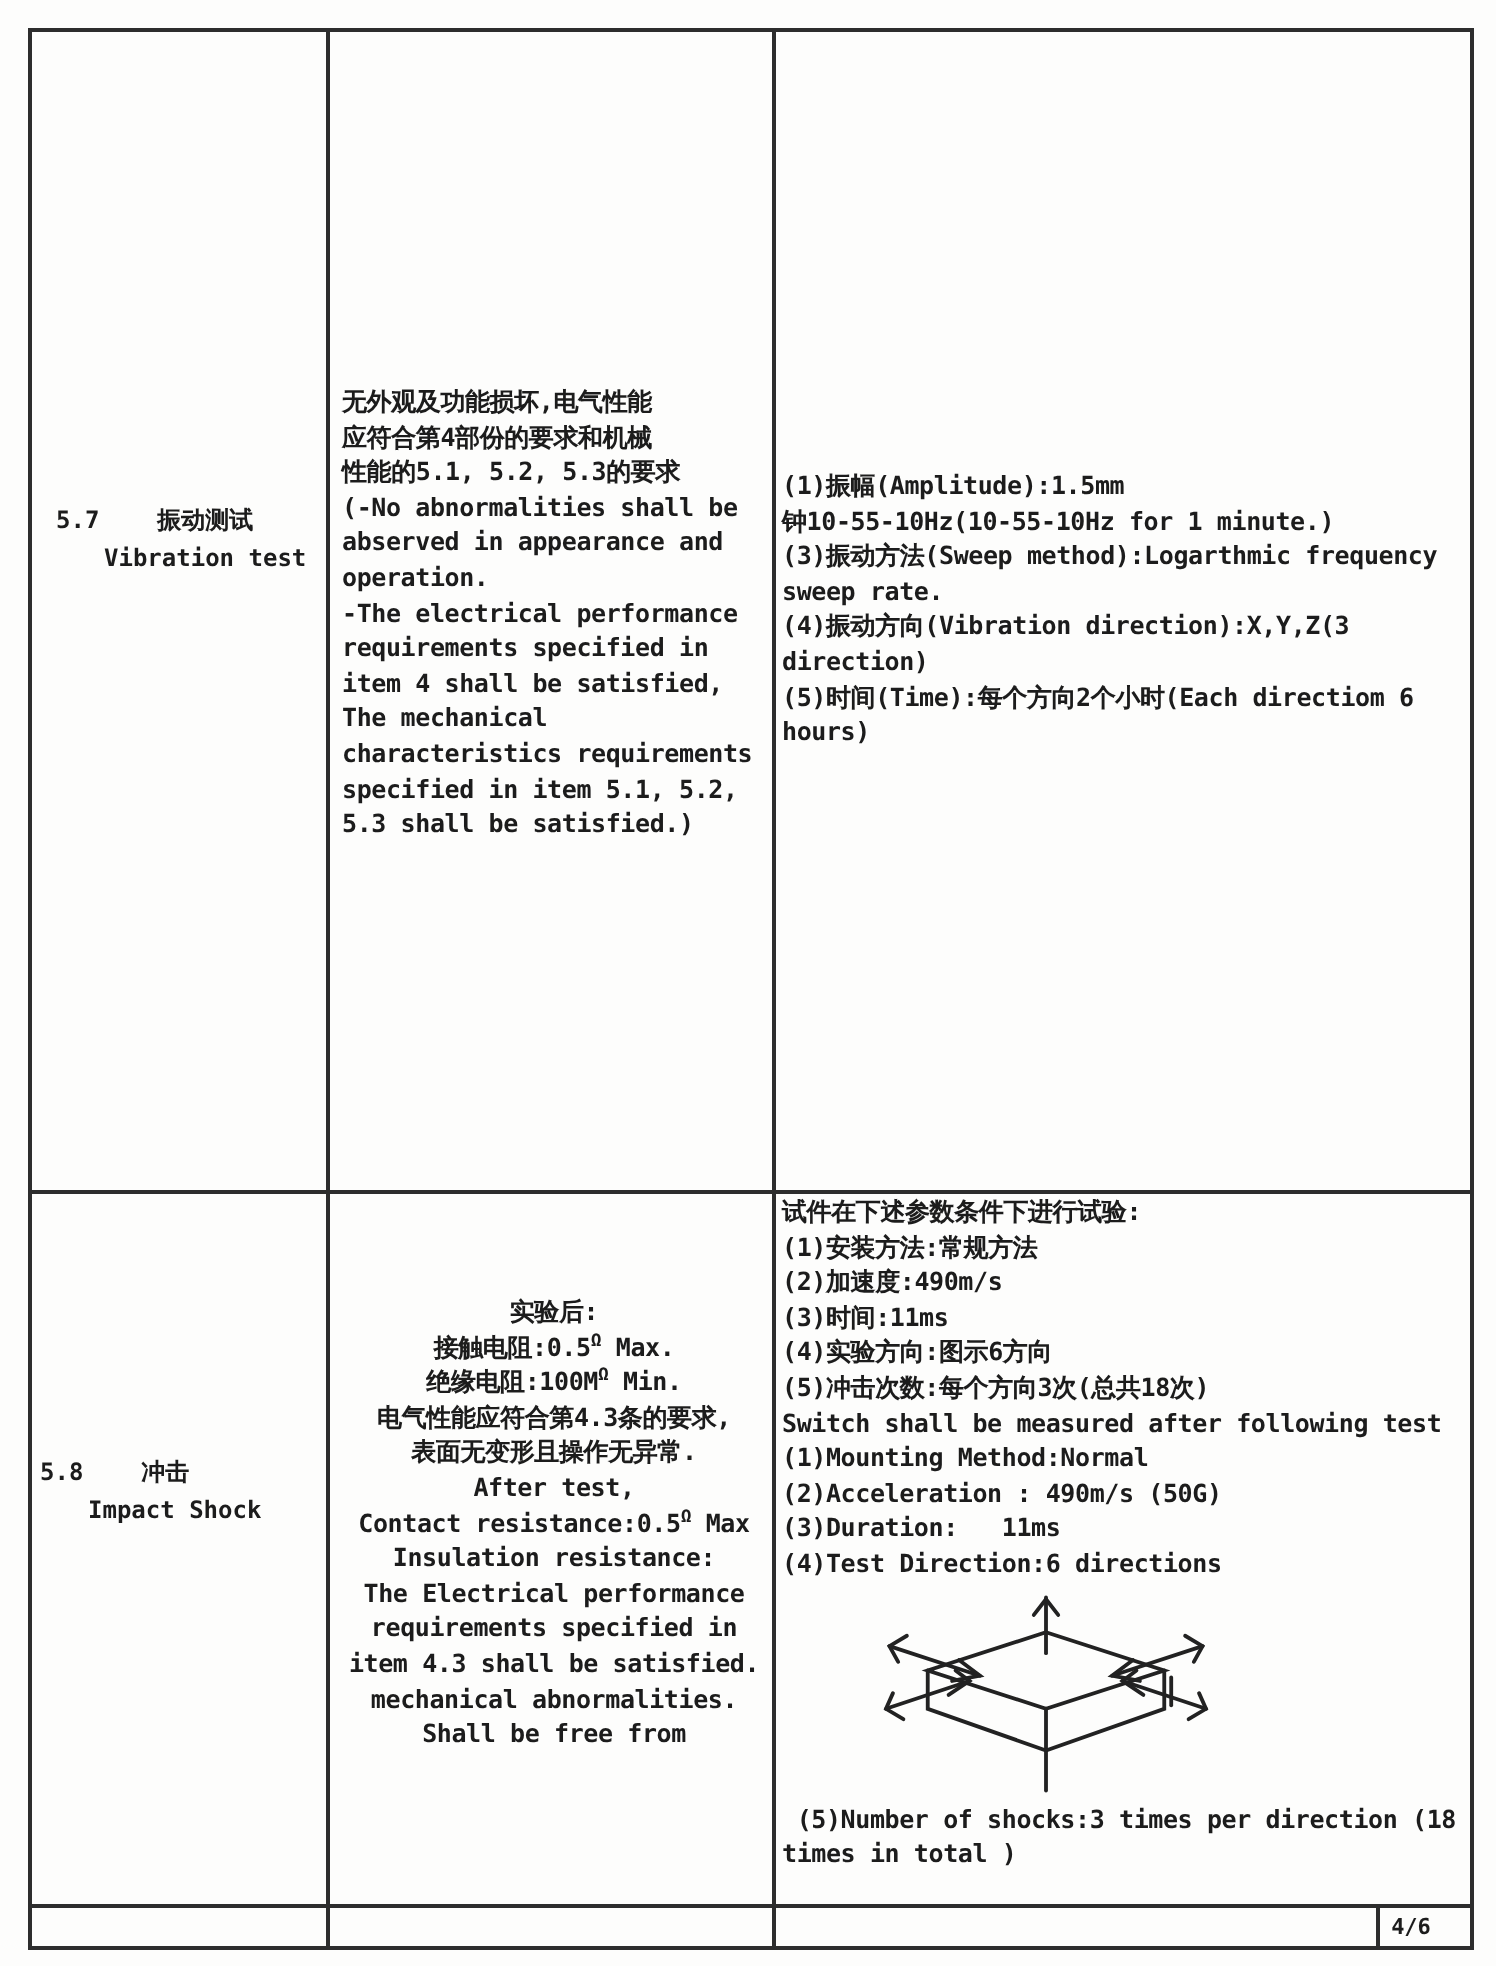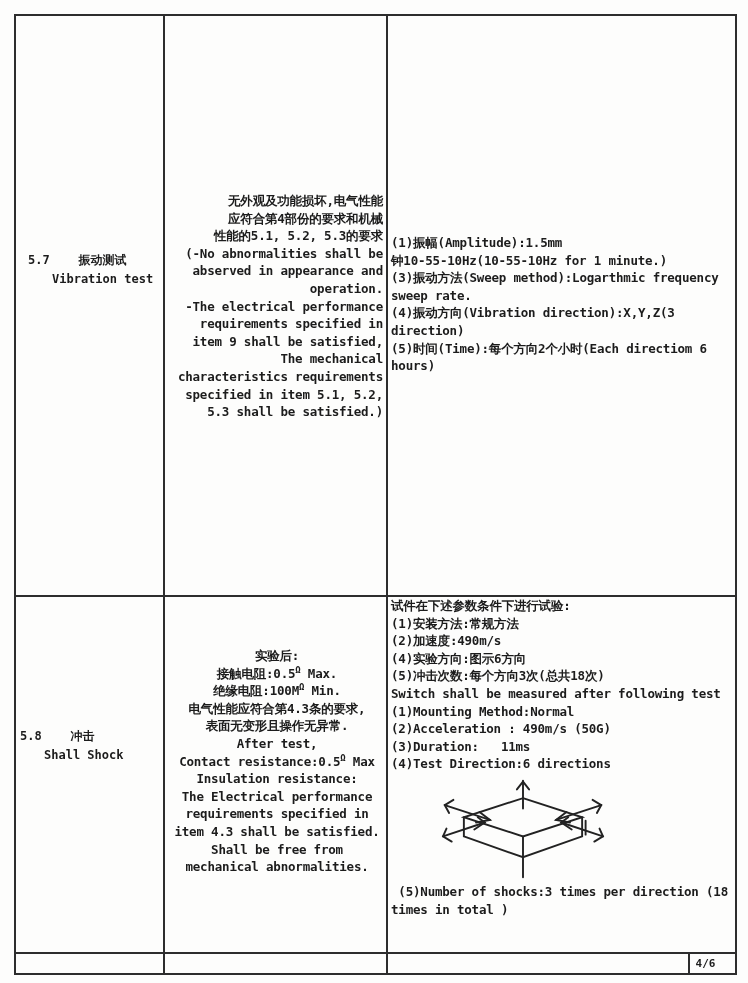--- a/index.html
+++ b/index.html
@@ -42,73 +42,74 @@
   <div class="vline" style="left:386px;top:14px;height:961px;"></div>
   <div class="hline" style="left:14px;top:595px;width:723px;"></div>
   <div class="hline" style="left:14px;top:952px;width:723px;"></div>
   <div class="vline" style="left:688px;top:952px;height:23px;"></div>
 
   <div class="itemtitle" style="left:28px;top:251px;">
     <div class="t1">5.7    振动测试</div>
     <div class="t2">Vibration test</div>
   </div>
 
-  <div class="cellblock" style="left:171px;top:192px;width:212px;text-align:right;">
+  <div class="cellblock" style="left:171px;top:192px;width:212px;">
       <div class="line">无外观及功能损坏,电气性能</div>
       <div class="line">应符合第4部份的要求和机械</div>
       <div class="line">性能的5.1, 5.2, 5.3的要求</div>
       <div class="line">(-No abnormalities shall be</div>
       <div class="line">abserved in appearance and</div>
       <div class="line">operation.</div>
       <div class="line">-The electrical performance</div>
       <div class="line">requirements specified in</div>
-      <div class="line">item 9 shall be satisfied,</div>
+      <div class="line">item 4 shall be satisfied,</div>
       <div class="line">The mechanical</div>
       <div class="line">characteristics requirements</div>
       <div class="line">specified in item 5.1, 5.2,</div>
       <div class="line">5.3 shall be satisfied.)</div>
     </div>
 
   <div class="cellblock" style="left:391px;top:234px;width:346px;">
       <div class="line">(1)振幅(Amplitude):1.5mm</div>
       <div class="line">钟10-55-10Hz(10-55-10Hz for 1 minute.)</div>
       <div class="line">(3)振动方法(Sweep method):Logarthmic frequency</div>
       <div class="line">sweep rate.</div>
       <div class="line">(4)振动方向(Vibration direction):X,Y,Z(3</div>
       <div class="line">direction)</div>
       <div class="line">(5)时间(Time):每个方向2个小时(Each directiom 6</div>
       <div class="line">hours)</div>
     </div>
 
   <div class="itemtitle" style="left:20px;top:727px;">
     <div class="t1">5.8    冲击</div>
-    <div class="t2">Shall Shock</div>
+    <div class="t2">Impact Shock</div>
   </div>
 
   <div class="cellblock" style="left:171px;top:647px;width:212px;text-align:center;">
       <div class="line">实验后:</div>
       <div class="line">接触电阻:0.5<sup class="ohm">Ω</sup> Max.</div>
       <div class="line">绝缘电阻:100M<sup class="ohm">Ω</sup> Min.</div>
       <div class="line">电气性能应符合第4.3条的要求,</div>
       <div class="line">表面无变形且操作无异常.</div>
       <div class="line">After test,</div>
       <div class="line">Contact resistance:0.5<sup class="ohm">Ω</sup> Max</div>
       <div class="line">Insulation resistance:</div>
       <div class="line">The Electrical performance</div>
       <div class="line">requirements specified in</div>
       <div class="line">item 4.3 shall be satisfied.</div>
+      <div class="line">mechanical abnormalities.</div>
       <div class="line">Shall be free from</div>
-      <div class="line">mechanical abnormalities.</div>
     </div>
 
   <div class="cellblock" style="left:391px;top:597px;width:346px;">
     <div>
         <div class="line">试件在下述参数条件下进行试验:</div>
         <div class="line">(1)安装方法:常规方法</div>
         <div class="line">(2)加速度:490m/s</div>
+        <div class="line">(3)时间:11ms</div>
         <div class="line">(4)实验方向:图示6方向</div>
         <div class="line">(5)冲击次数:每个方向3次(总共18次)</div>
         <div class="line">Switch shall be measured after following test</div>
         <div class="line">(1)Mounting Method:Normal</div>
         <div class="line">(2)Acceleration : 490m/s (50G)</div>
         <div class="line">(3)Duration:   11ms</div>
         <div class="line">(4)Test Direction:6 directions</div>
       </div>
     <svg class="diagram" width="196" height="100" viewBox="0 0 200 115" fill="none" stroke="#222" stroke-width="2.2" stroke-linecap="round">
 

